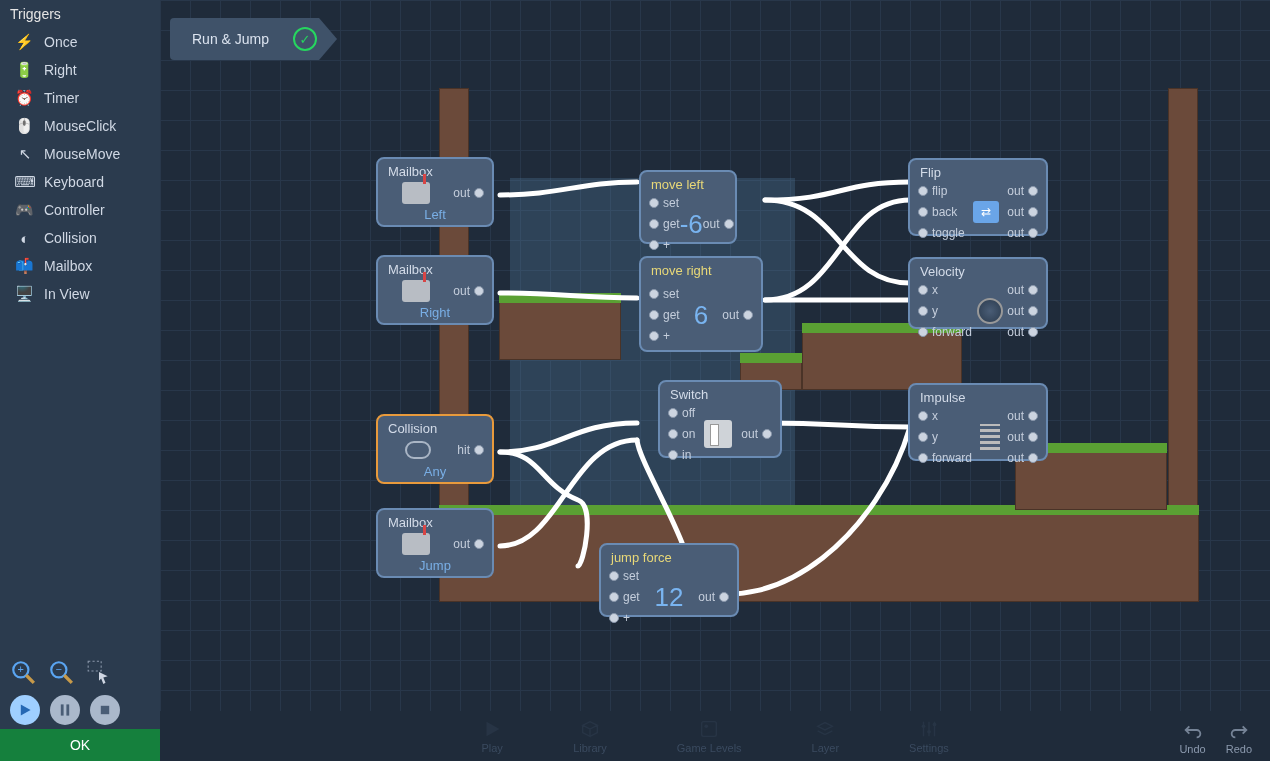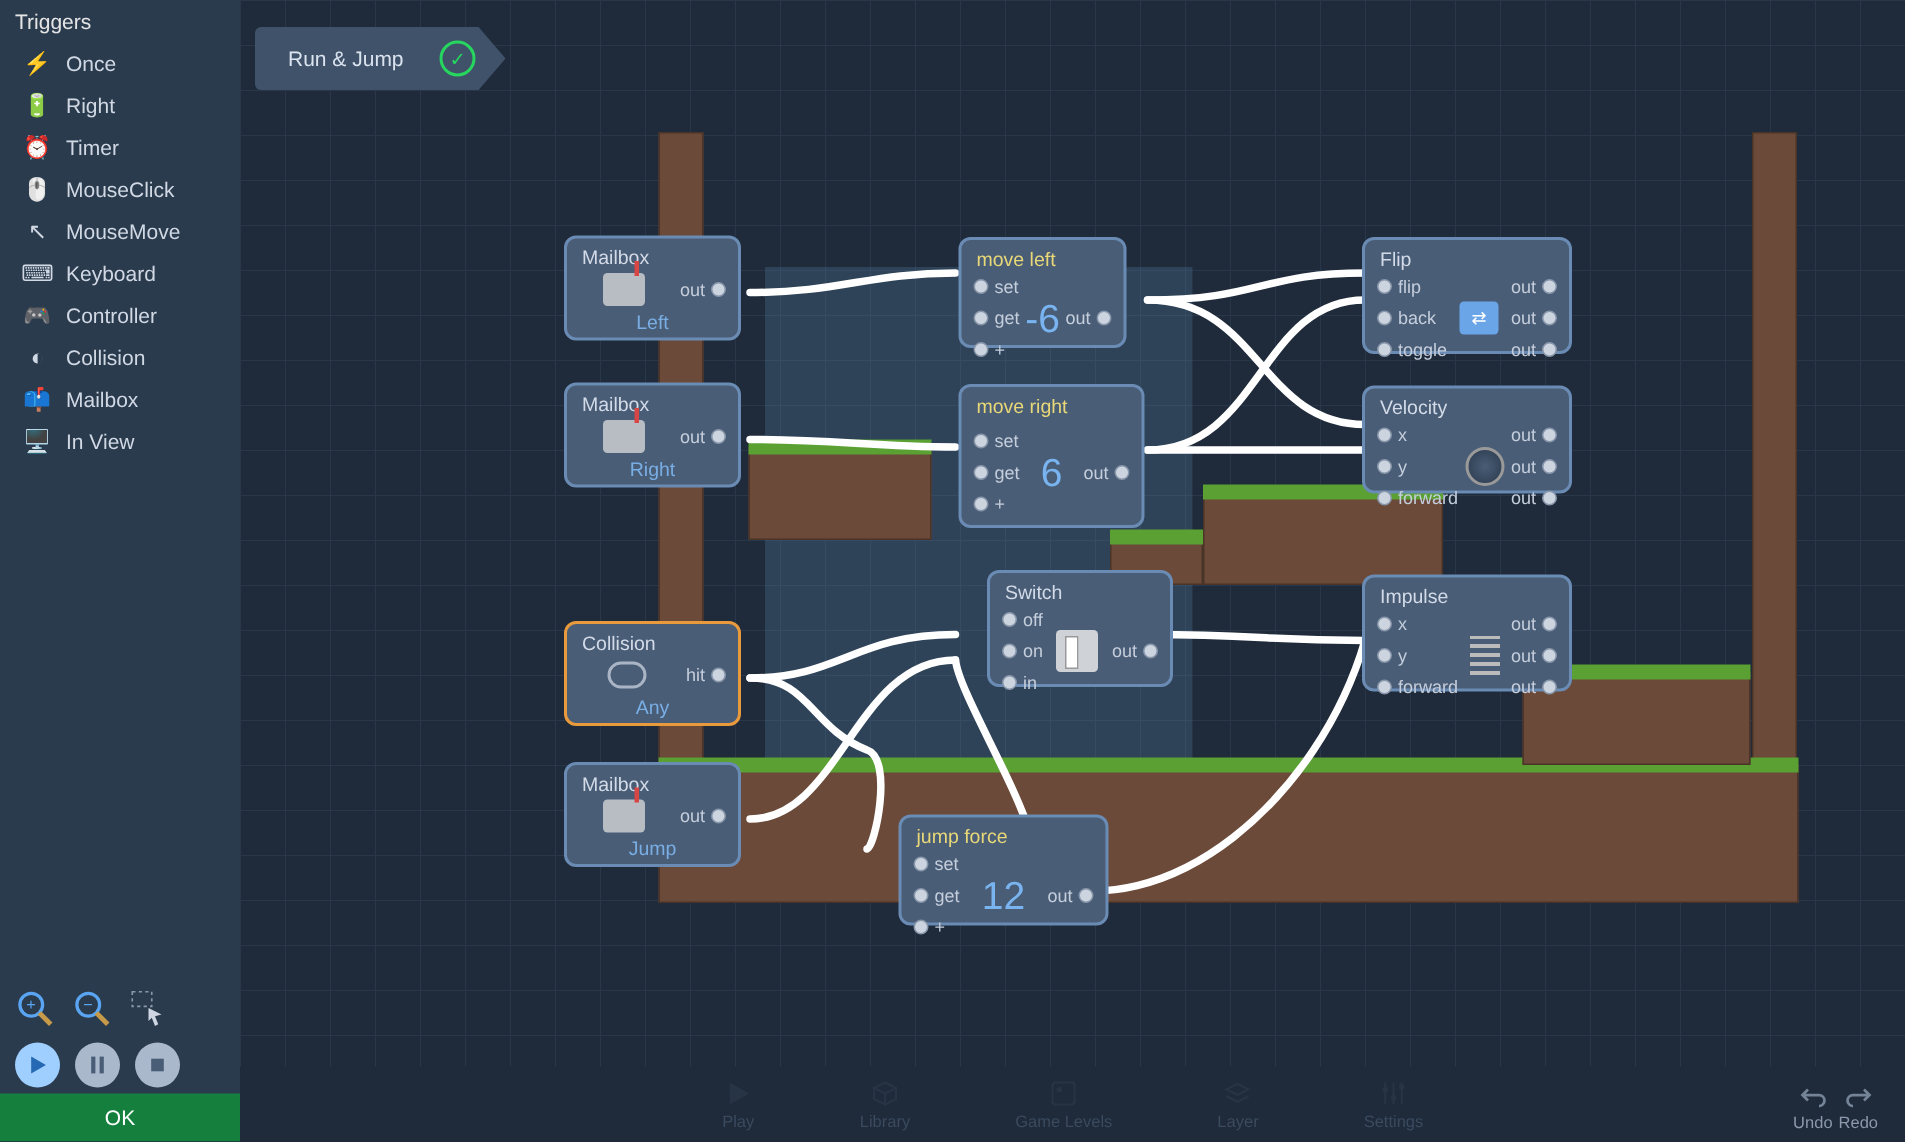--- a/index.html
+++ b/index.html
@@ -72,21 +72,21 @@
 .icon-switch{width:28px;height:28px;background:#cfd3d8;border-radius:3px;position:relative}
 .icon-switch::after{content:"";position:absolute;left:6px;top:4px;width:7px;height:20px;background:#fff;border:1px solid #999}
 .icon-flip{width:26px;height:22px;background:#6aa5e8;border-radius:3px;display:flex;align-items:center;justify-content:center;color:#fff}
 .icon-vel{width:26px;height:26px;border-radius:50%;background:radial-gradient(#4a5d76,#2b3b4e);border:2px solid #999}
 .icon-spring{width:20px;height:26px;background:repeating-linear-gradient(0deg,#bbb 0 3px,transparent 3px 6px)}
 
 
 .bottombar{position:absolute;left:160px;right:0;bottom:0;height:50px;display:flex;align-items:center;justify-content:center;gap:70px}
 .botbtn{display:flex;flex-direction:column;align-items:center;gap:2px;color:#3a4a5f;font-size:11px;cursor:pointer}
 .botbtn svg{width:22px;height:22px;opacity:.3}
-.undo-redo{position:absolute;right:18px;bottom:6px;display:flex;gap:4px}
+.undo-redo{position:absolute;right:18px;bottom:6px;display:flex;gap:20px}
 .undo-redo .botbtn{color:#8b99ad}
 .undo-redo .botbtn svg{opacity:.8}
 </style>
 </head>
 <body>
 
 <div class="canvas">
 
  <div class="bghilite" style="left:350px;top:178px;width:285px;height:332px"></div>
  <div class="bgblock" style="left:279px;top:88px;width:30px;height:420px"></div>
@@ -174,21 +174,21 @@
    <div class="col right">
           <div class="port right">
             <span class="dot"></span>
             <span>out</span>
           </div>
         </div>
   </div>
   <div class="node-foot">Jump</div>
  </div>
 
- <div class="node" style="left:479px;top:158px;width:112px;height:74px">
+ <div class="node" style="left:479px;top:170px;width:98px;height:74px">
   <div class="node-title yellow">move left</div>
   <div class="node-body">
    <div class="col left">
     <div class="port">
             <span class="dot"></span>
             <span>set</span>
           </div>
     <div class="port">
             <span class="dot"></span>
             <span>get</span>

